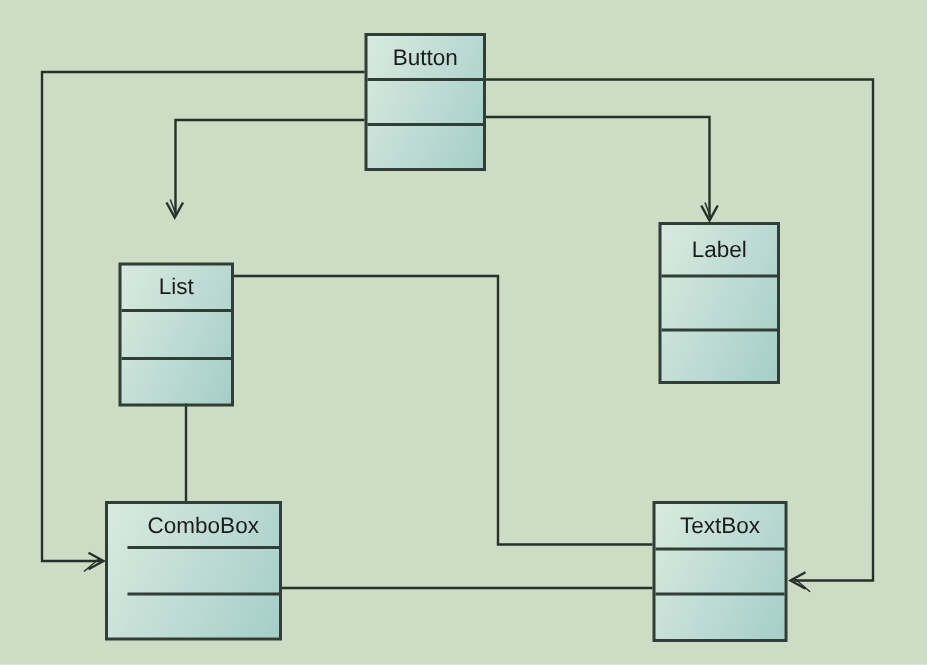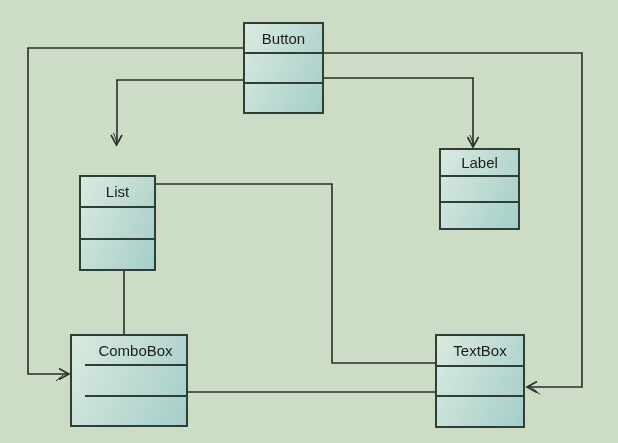--- a/index.html
+++ b/index.html
@@ -53,21 +53,21 @@
     border-bottom: 2px solid var(--box-border, #2f3e37);
   }
   .class-name {
     font-size: 15px;
     color: var(--text, #1c1c1c);
     white-space: nowrap;
   }
   
   #box-button   { left: 243px; top: 22px;  width: 81px;  height: 92px; }
   #box-list     { left: 79px;  top: 146px; width: 77px;  height: 96px; margin-top: 29px; }
-  #box-label    { left: 439px; top: 148px; width: 81px;  height: 82px; }
+  #box-label    { left: 439px; top: 148px; width: 81px;  height: 108px; }
   #box-combobox { left: 70px;  top: 334px; width: 118px; height: 93px; padding-left: 13px; }
   #box-textbox  { left: 435px; top: 334px; width: 90px;  height: 94px; }
 </style>
 </head>
 <body>
 
 <div id="canvas">
 
   <svg id="edges" viewBox="0 0 618 443" xmlns="http://www.w3.org/2000/svg">
 

